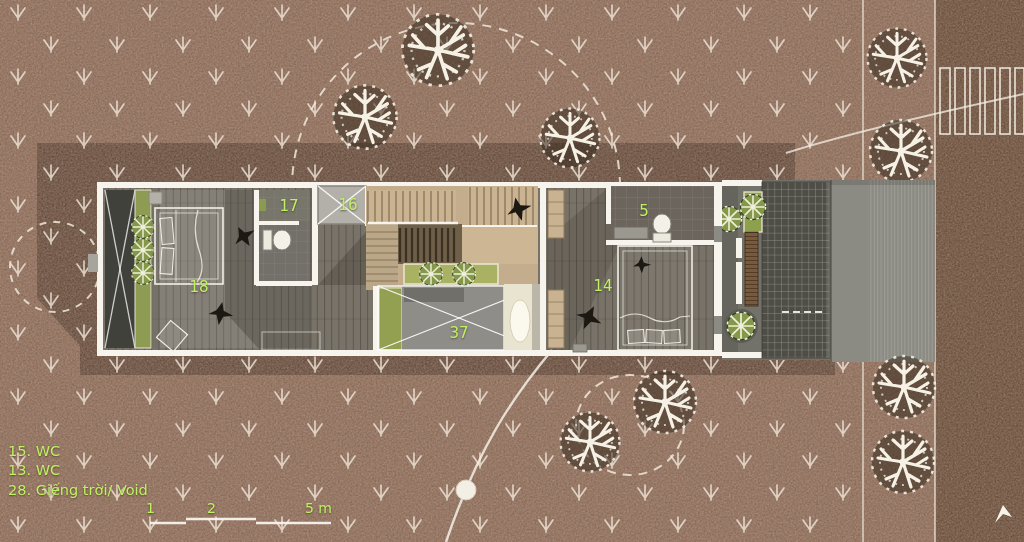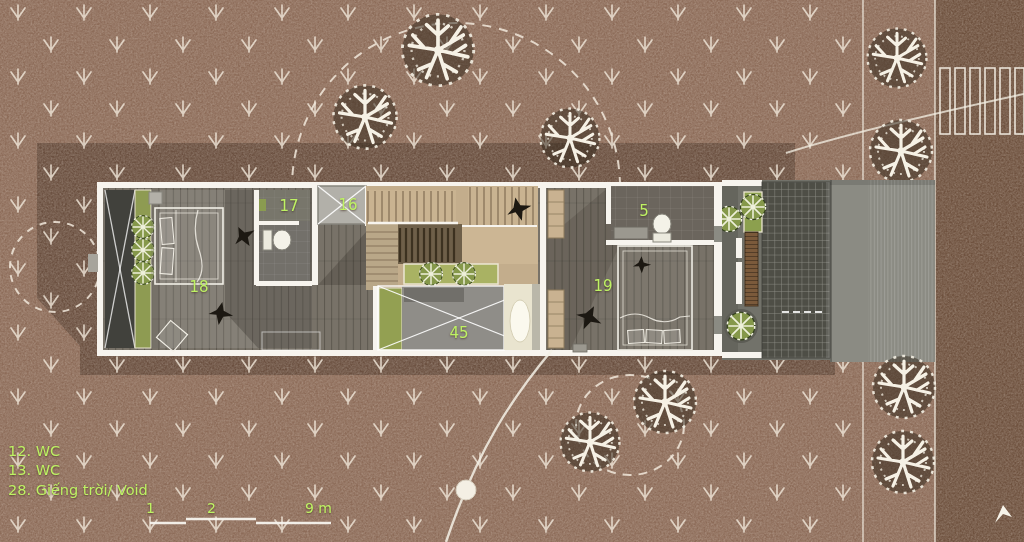--- a/index.html
+++ b/index.html
@@ -281,29 +281,29 @@
   </g>
   <path d="M552 350 C 512 398, 478 448, 446 542" stroke="#f5f1e6" stroke-width="2.4" fill="none" opacity="0.85"></path>
   <circle cx="466" cy="490" r="10" fill="#f4efe4" stroke="#d8d0c0" stroke-width="1"></circle>
 
   <path d="M150 523 H186 M186 519 H256 M256 523 H331" stroke="#f7f4ee" stroke-width="2.4" fill="none" opacity="0.95"></path>
 
   <polygon points="995,523 1003,505 1012,517 1003,514" fill="#f7f4ea"></polygon>
 </svg>
 
 <div id="legend" class="txt">
-  <div>12. WC</div>
+  <div>15. WC</div>
   <div>13. WC</div>
   <div>28. Giếng trời/ Void</div>
 </div>
 
 <div class="txt tick" style="left:146px;top:500px">1</div>
 <div class="txt tick" style="left:207px;top:500px">2</div>
-<div class="txt tick" style="left:305px;top:500px">9 m</div>
+<div class="txt tick" style="left:305px;top:500px">5 m</div>
 
 <div class="txt rlabel" style="left:199px;top:287px">18</div>
 <div class="txt rlabel" style="left:289px;top:206px">17</div>
 <div class="txt rlabel" style="left:348px;top:205px">16</div>
-<div class="txt rlabel" style="left:459px;top:333px">45</div>
-<div class="txt rlabel" style="left:603px;top:286px">19</div>
+<div class="txt rlabel" style="left:459px;top:333px">37</div>
+<div class="txt rlabel" style="left:603px;top:286px">14</div>
 <div class="txt rlabel" style="left:644px;top:211px">5</div>
 
 </div>
 
 </body></html>

